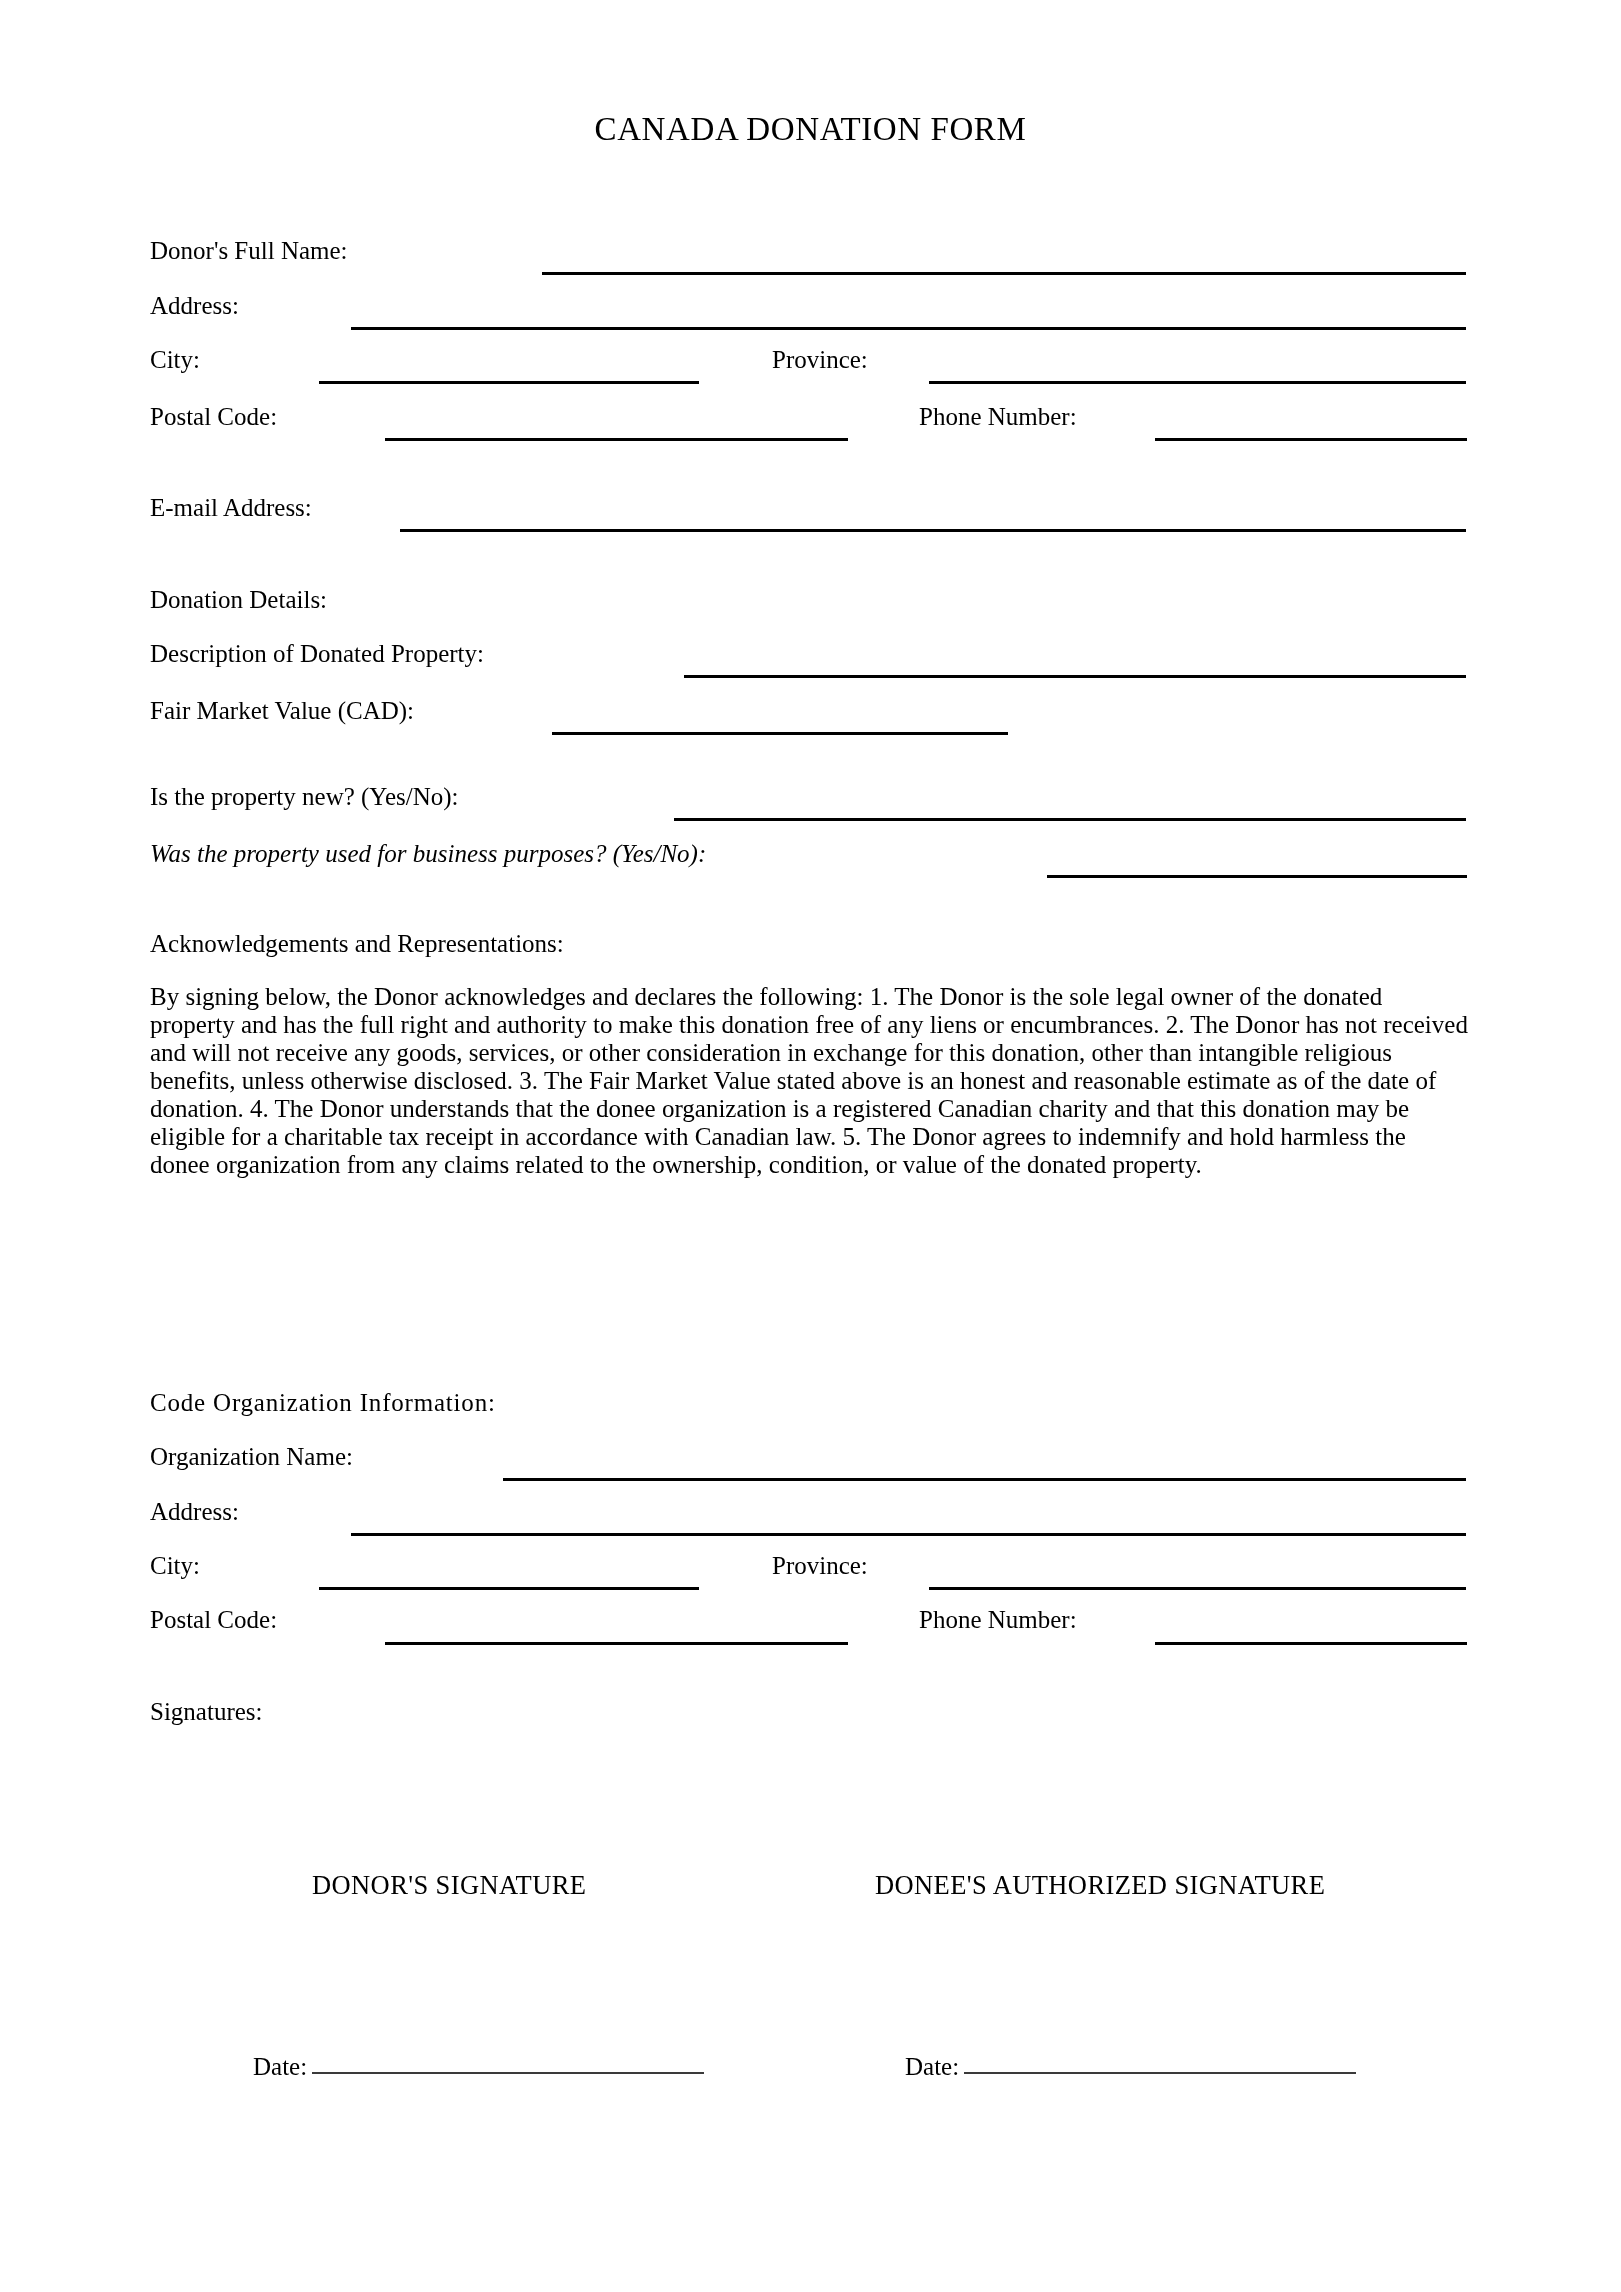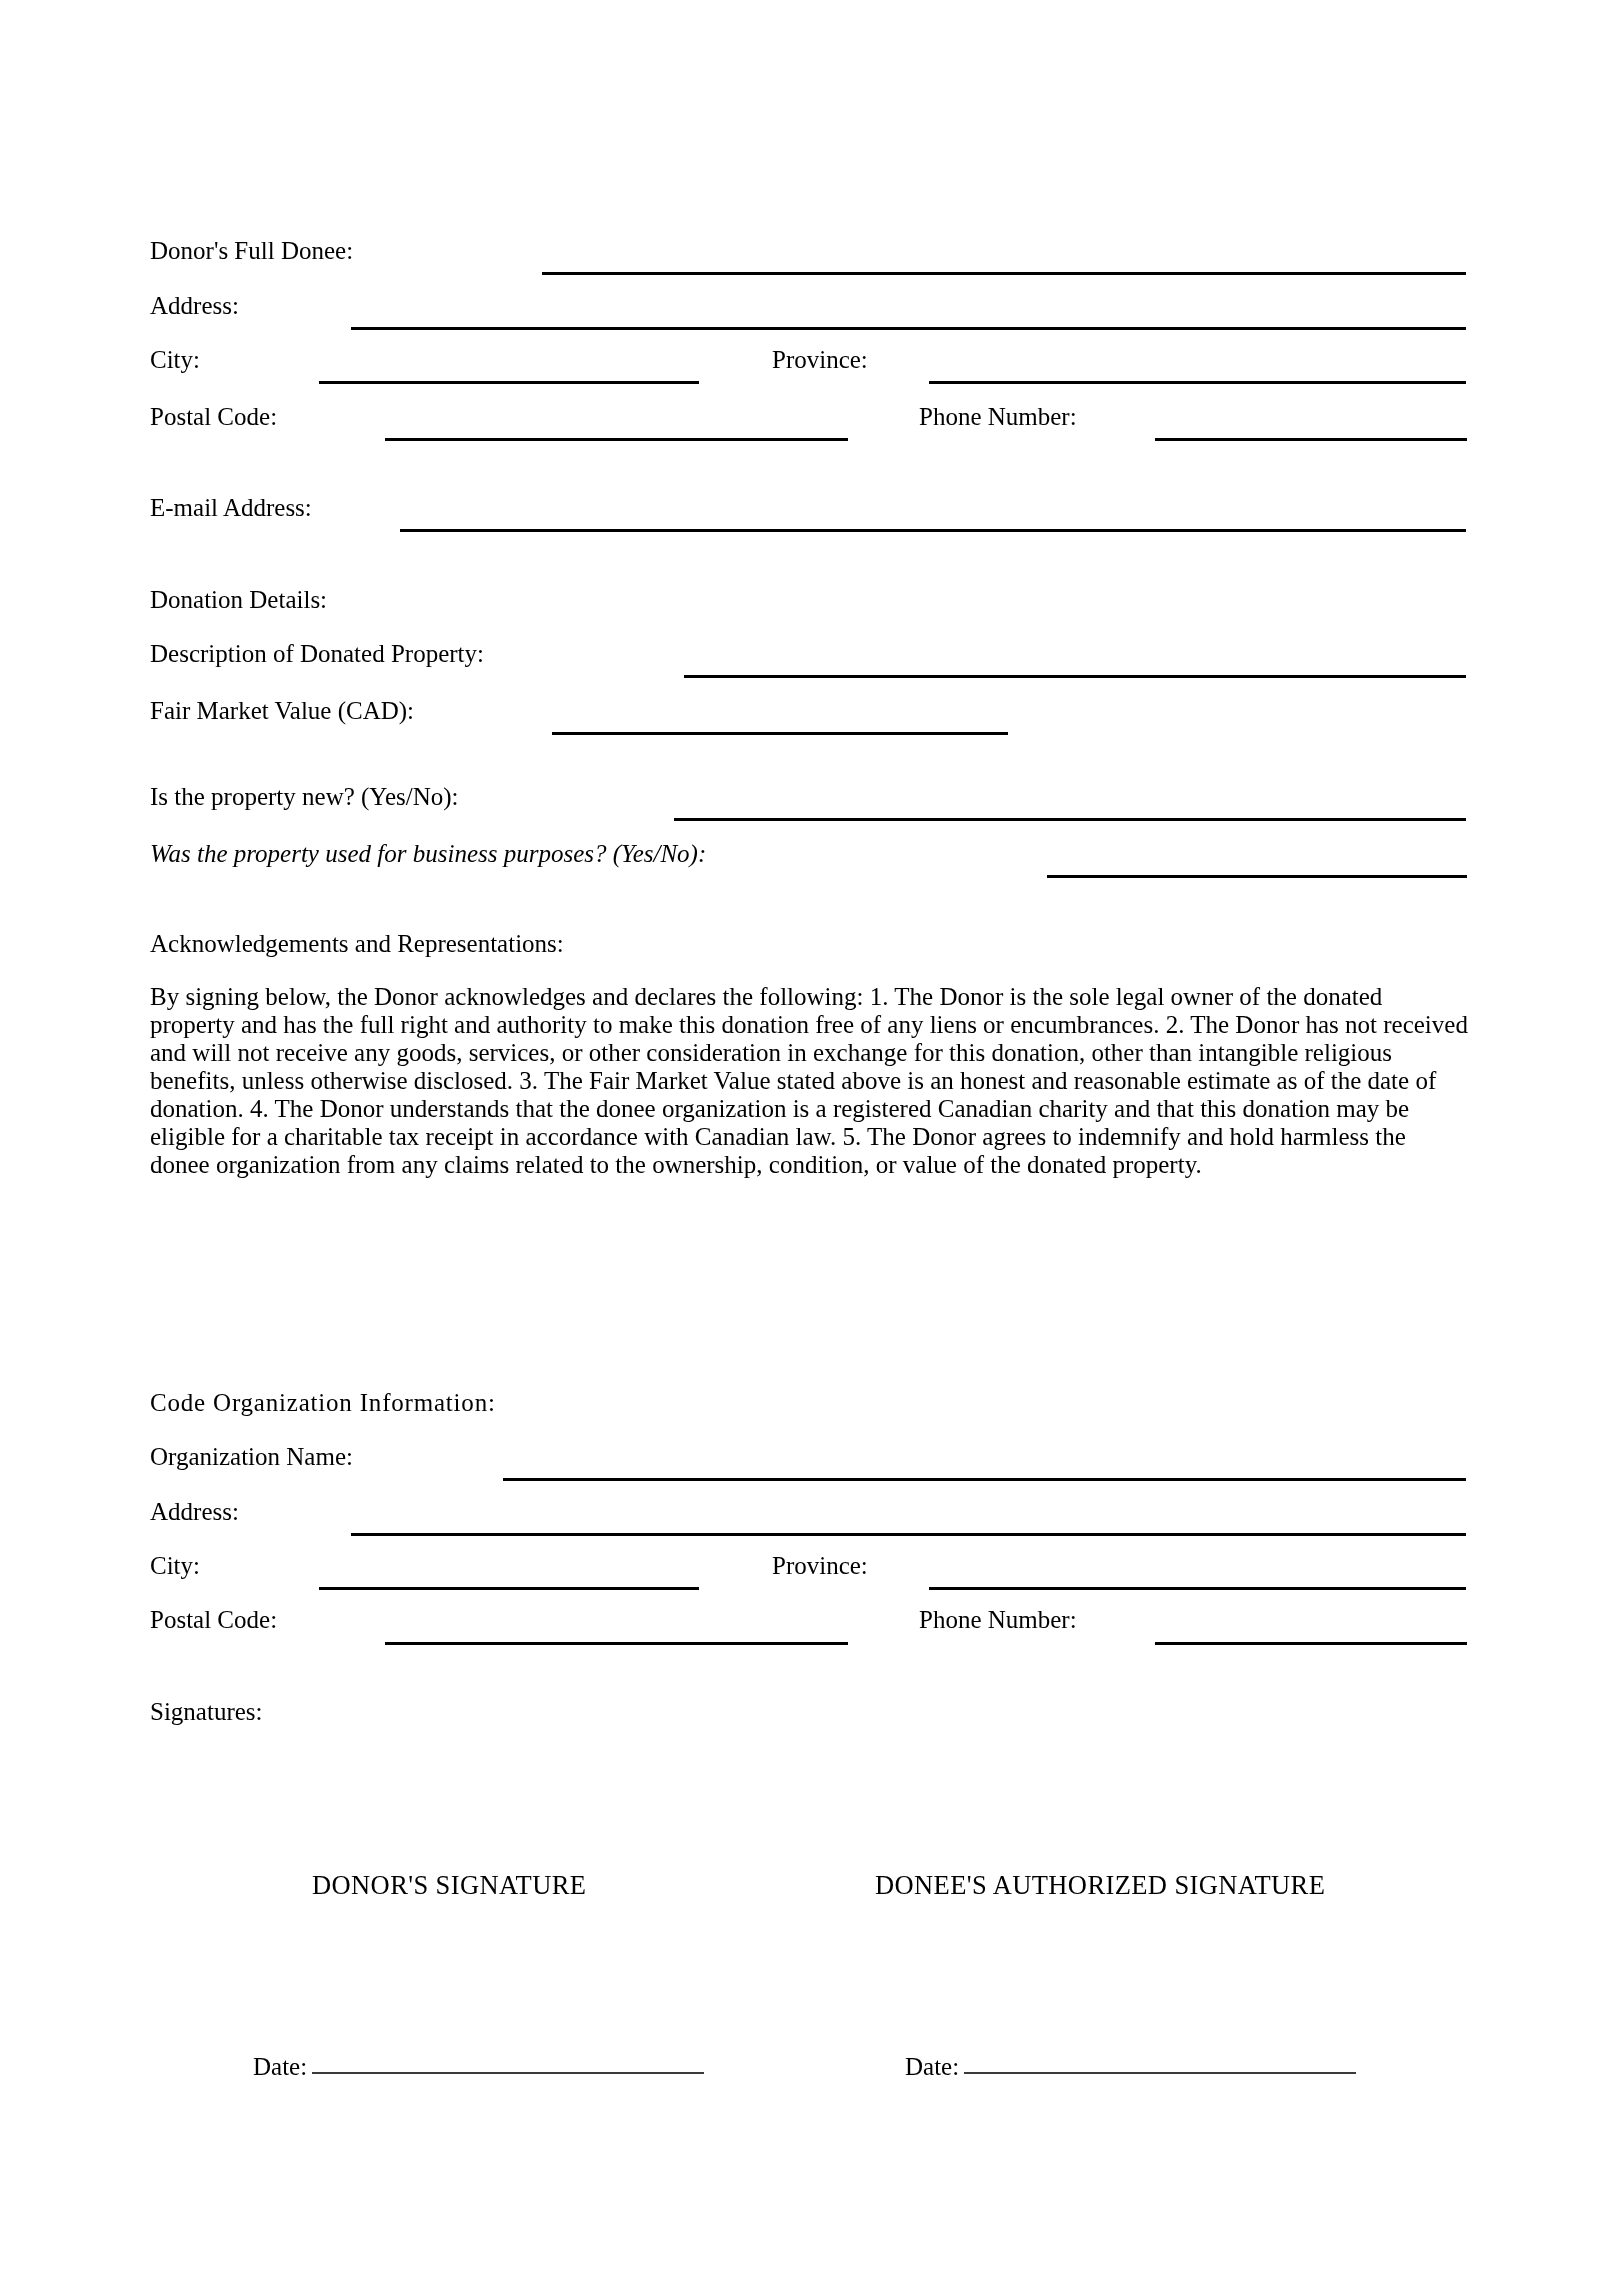--- a/index.html
+++ b/index.html
@@ -81,22 +81,23 @@
     border-bottom: 2px solid #3a3a3a;
     vertical-align: 1px;
     margin-left: 4.9px;
   }
 </style>
 </head>
 <body>
 
 <div class="page">
 
+  <div class="doc-title">CANADA DONATION FORM</div>
 
-  <div class="lbl" style="left:150px; top:238px;">Donor's Full Donee:</div>
+  <div class="lbl" style="left:150px; top:238px;">Donor's Full Name:</div>
   <div class="rule" style="left:542px; top:272px; width:924px;"></div>
 
   <div class="lbl" style="left:150px; top:293px;">Address:</div>
   <div class="rule" style="left:351px; top:327px; width:1115px;"></div>
 
   <div class="lbl" style="left:150px; top:347px;">City:</div>
   <div class="rule" style="left:319px; top:381px; width:380px;"></div>
 
   <div class="lbl" style="left:772px; top:347px;">Province:</div>
   <div class="rule" style="left:929px; top:381px; width:537px;"></div>

